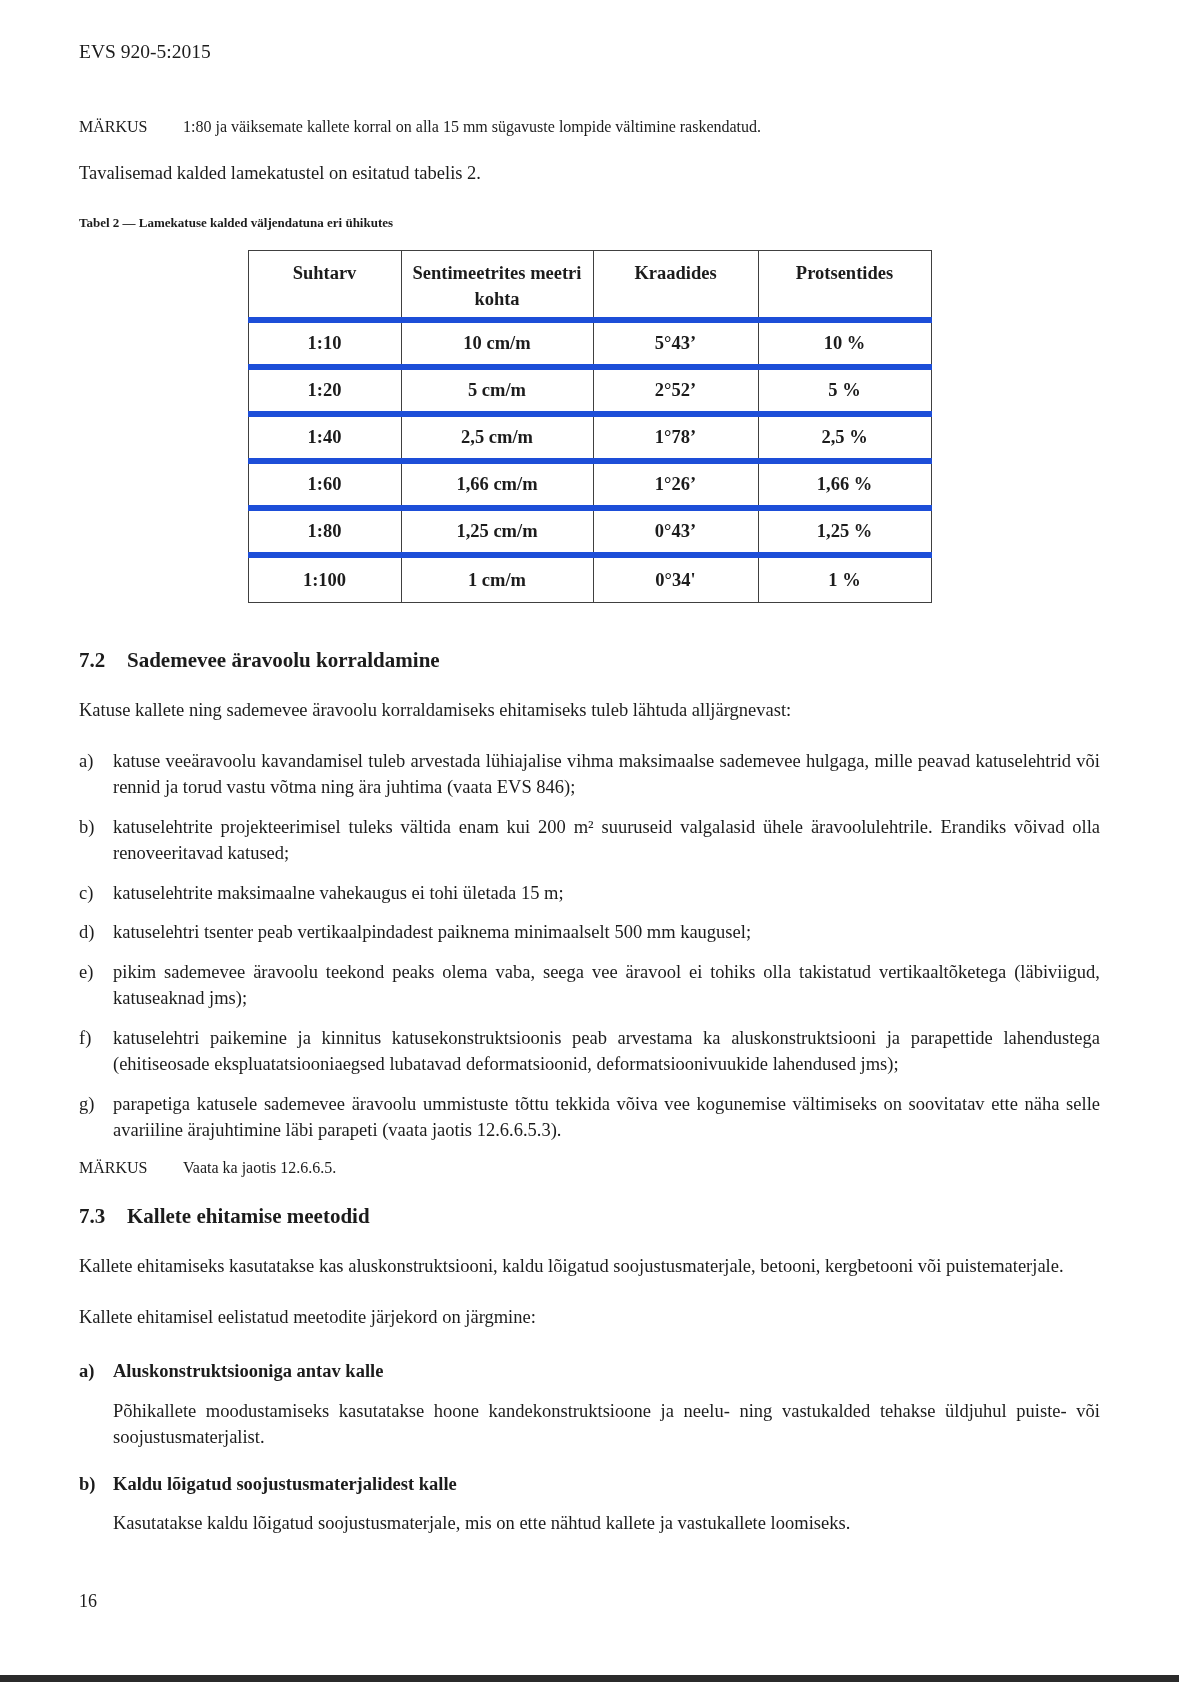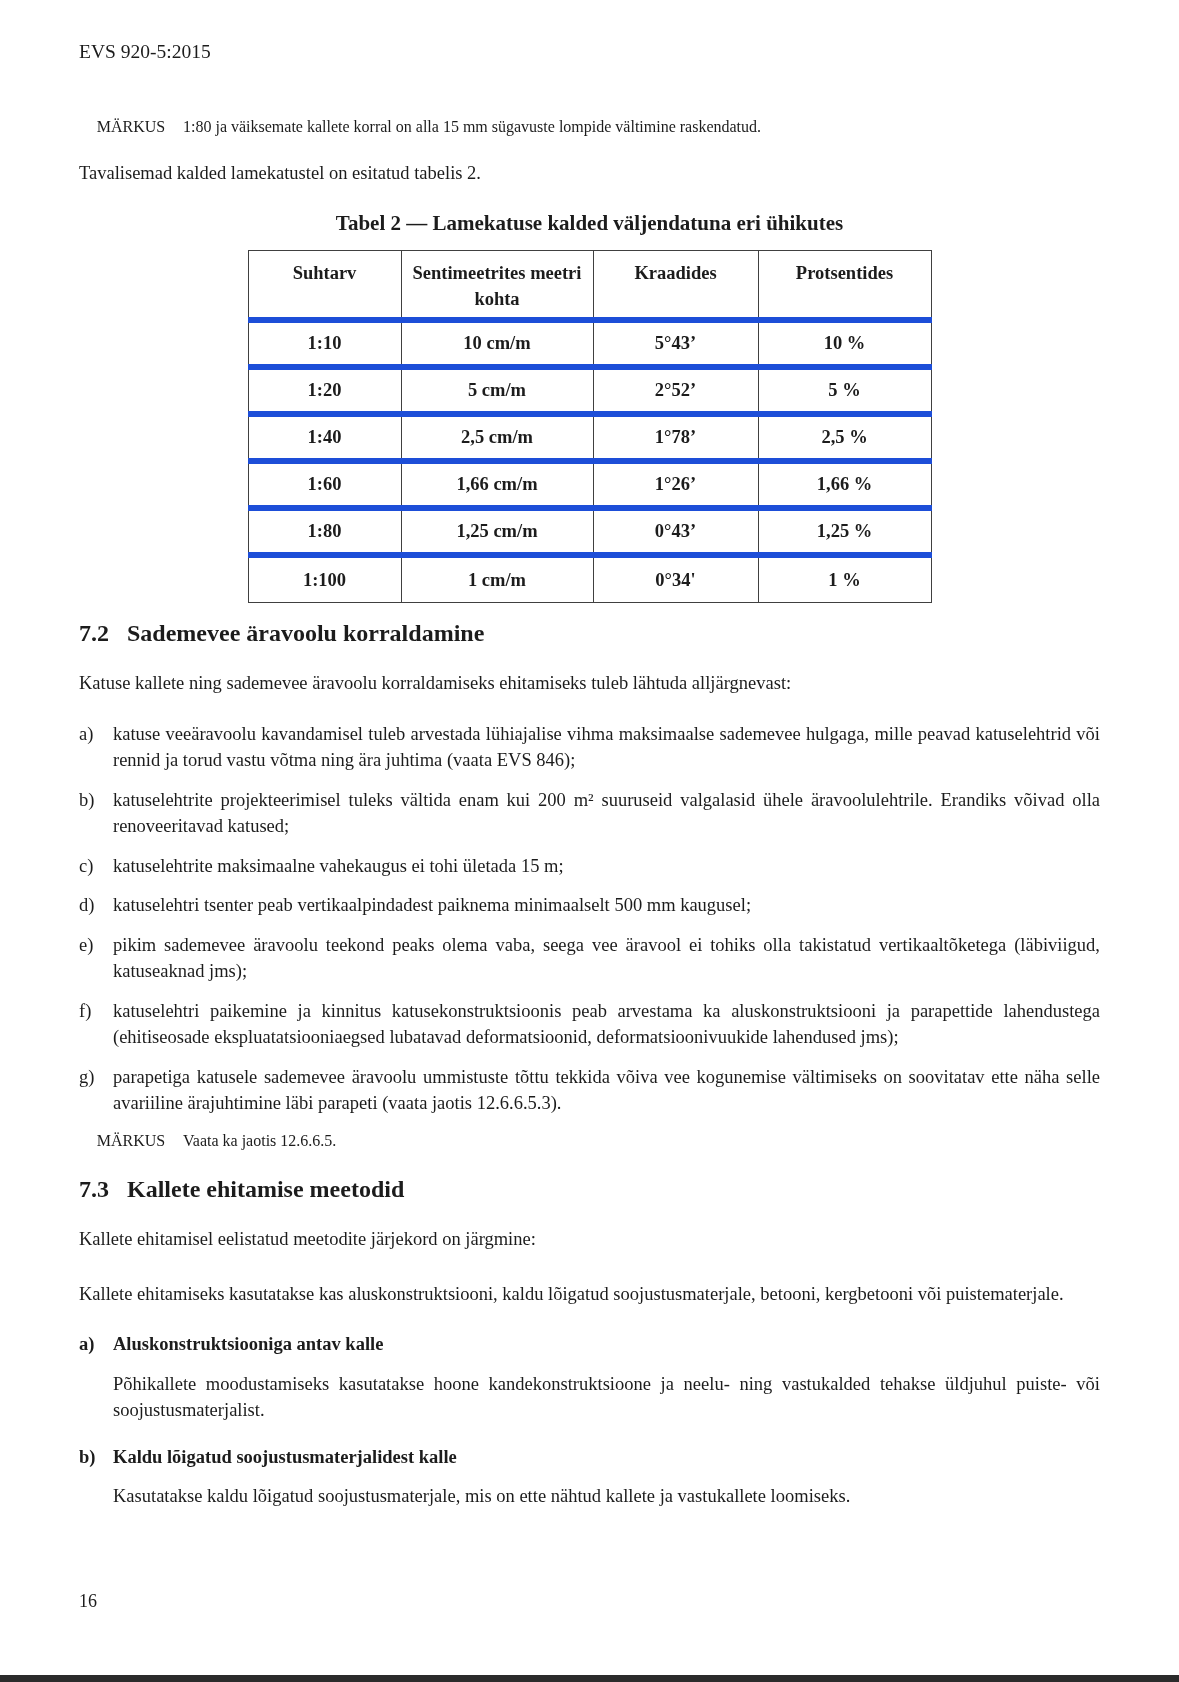--- a/index.html
+++ b/index.html
@@ -20,26 +20,25 @@
   .doc-ref {
     font-size: 19.5px;
     margin: 0 0 50px 0;
   }
   .note {
     display: flex;
     font-size: 16px;
     line-height: 22px;
     margin: 0 0 22px 0;
   }
-  .note .note-label { width: 104px; flex: 0 0 104px; text-align: center; }
+  .note .note-label { width: 104px; flex: 0 0 104px; }
   .para { margin: 0 0 24px 0; text-align: justify; }
   .table-title {
     font-weight: bold;
-    font-size: 21px;
-    text-align: center;
+    font-size: 13px;
     margin: 1px 0 13px 0;
   }
   table.slope-table {
     border-collapse: collapse;
     margin: 2px auto;
     table-layout: fixed;
     width: 683px;
     font-size: 18.5px;
   }
   .slope-table col.c1 { width: 153px; }
@@ -62,23 +61,23 @@
     line-height: 26px;
     border-bottom: 2.5px solid #8f8f8f;
   }
   .slope-table tbody td {
     height: 47px;
     box-sizing: border-box;
     border-top: 6px solid #1d4ed8;
     font-weight: bold;
   }
   .section-heading {
-    font-size: 24px;
-    font-weight: bold;
-    margin: 17px 0 24px 0;
+    font-size: 21px;
+    font-weight: bold;
+    margin: 44px 0 24px 0;
   }
   .section-heading .sec-num { display: inline-block; width: 48px; }
   .list-item {
     display: flex;
     margin: 0 0 13px 0;
   }
   .list-item .marker { width: 34px; flex: 0 0 34px; }
   .list-item .item-text { flex: 1; text-align: justify; }
   .note-2 { margin: 8px 0 24px 0; }
   .method-heading {
@@ -212,22 +211,22 @@
 
   <div class="note note-2">
     <span class="note-label">MÄRKUS</span>
     <span class="note-text">Vaata ka jaotis 12.6.6.5.</span>
   </div>
 
   <div class="section-heading" style="margin-top:0;">
     <span class="sec-num">7.3</span><span>Kallete ehitamise meetodid</span>
   </div>
 
+  <div class="para">Kallete ehitamiseks kasutatakse kas aluskonstruktsiooni, kaldu lõigatud soojustusmaterjale, betooni, kergbetooni või puistematerjale.</div>
   <div class="para" style="margin-bottom:28px;">Kallete ehitamisel eelistatud meetodite järjekord on järgmine:</div>
-  <div class="para">Kallete ehitamiseks kasutatakse kas aluskonstruktsiooni, kaldu lõigatud soojustusmaterjale, betooni, kergbetooni või puistematerjale.</div>
 
   <div class="method-heading">
     <span class="marker">a)</span>
     <span>Aluskonstruktsiooniga antav kalle</span>
   </div>
   <div class="method-body">Põhikallete moodustamiseks kasutatakse hoone kandekonstruktsioone ja neelu- ning vastukalded tehakse üldjuhul puiste- või soojustusmaterjalist.</div>
 
   <div class="method-heading">
     <span class="marker">b)</span>
     <span>Kaldu lõigatud soojustusmaterjalidest kalle</span>

